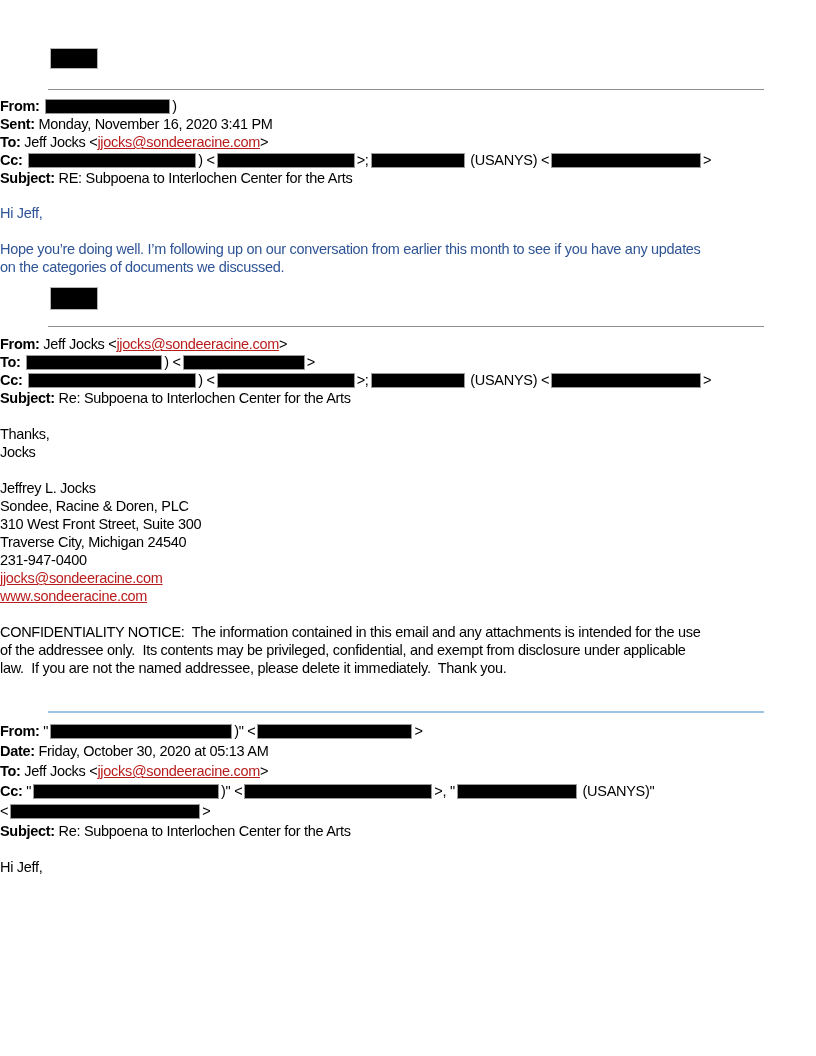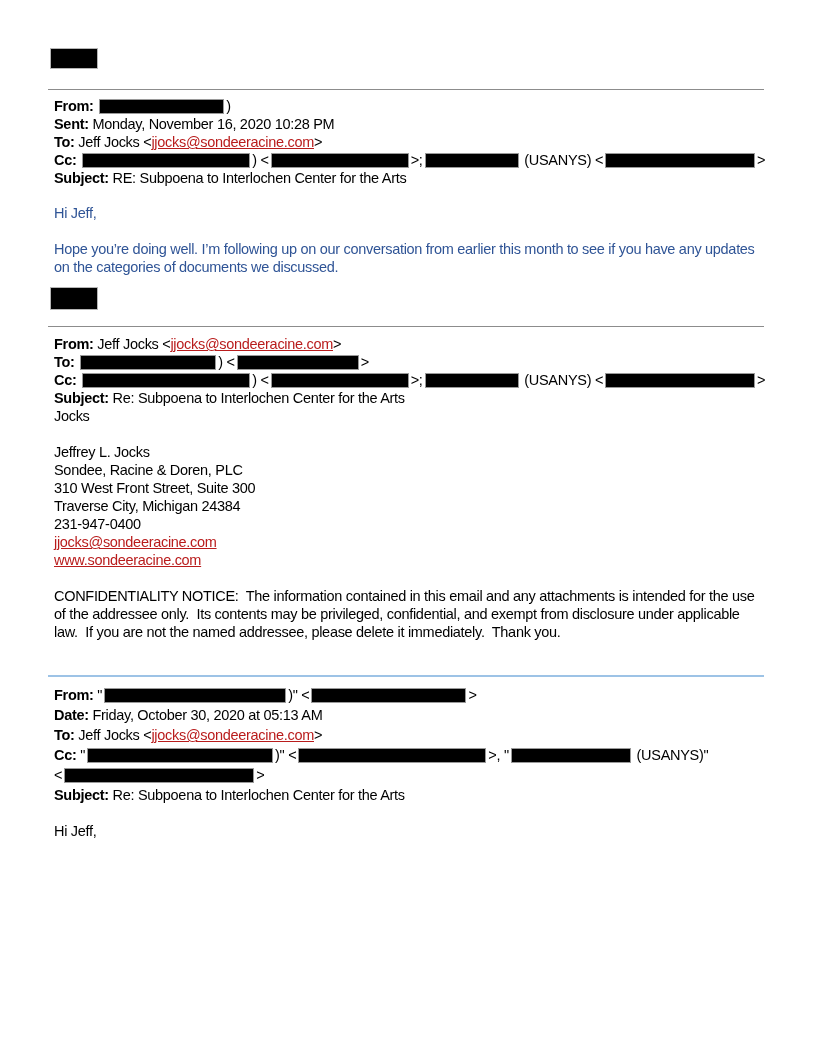--- a/index.html
+++ b/index.html
@@ -8,21 +8,21 @@
     width:816px;height:1056px;
     margin:0 auto;
     background:#ffffff;
     font-family:"Liberation Sans","DejaVu Sans",sans-serif;
     font-size:14.5px;
     letter-spacing:-0.3px;
     color:#000000;
     overflow:hidden;
   }
   .content{width:708px;}
-  .ml{margin-left:54px;}
+  .ml{}
   .hline{line-height:18px;white-space:nowrap;}
   .h3line{line-height:20px;white-space:nowrap;}
   .bline{line-height:18px;}
   .lbl{font-weight:bold;}
   .lnk{color:#b91c1c;text-decoration:underline;cursor:pointer;}
   .blue{color:#2F5496;}
   .pre{white-space:pre-wrap;}
   .rx{display:inline-block;background:#000;height:15px;vertical-align:-3px;margin:0 2px;border:1px solid #9a9a9a;box-sizing:border-box;}
   .rblock{background:#000;border:1px solid #b5b5b5;box-sizing:border-box;}
   #r1{width:48px;height:21px;margin:48px 0 0 50px;}
@@ -45,21 +45,21 @@
 
   <hr id="sep1" class="sep">
 
   <div class="content ml hdr">
     <div class="hline">
       <span class="lbl">From:</span>
       <span class="rx" style="width:125px"></span><span>)</span>
     </div>
     <div class="hline">
       <span class="lbl">Sent:</span>
-      <span>Monday, November 16, 2020 10:28 PM</span>
+      <span>Monday, November 16, 2020 3:41 PM</span>
     </div>
     <div class="hline">
       <span class="lbl">To:</span>
       <span>Jeff Jocks &lt;</span><a class="lnk">jjocks@sondeeracine.com</a><span>&gt;</span>
     </div>
     <div class="hline">
       <span class="lbl">Cc:</span>
       <span class="rx" style="width:168px"></span><span>) &lt;</span><span class="rx" style="width:138px"></span><span>&gt;;</span><span class="rx" style="width:94px"></span>
       <span>(USANYS) &lt;</span><span class="rx" style="width:150px"></span><span>&gt;</span>
     </div>
@@ -92,27 +92,28 @@
       <span class="rx" style="width:168px"></span><span>) &lt;</span><span class="rx" style="width:138px"></span><span>&gt;;</span><span class="rx" style="width:94px"></span>
       <span>(USANYS) &lt;</span><span class="rx" style="width:150px"></span><span>&gt;</span>
     </div>
     <div class="hline">
       <span class="lbl">Subject:</span>
       <span>Re: Subpoena to Interlochen Center for the Arts</span>
     </div>
   </div>
 
   <div class="content ml">
+    <div class="bline para">Thanks,</div>
     <div class="bline">Jocks</div>
 
     <div class="para">
       <div class="bline">Jeffrey L. Jocks</div>
       <div class="bline">Sondee, Racine &amp; Doren, PLC</div>
       <div class="bline">310 West Front Street, Suite 300</div>
-      <div class="bline">Traverse City, Michigan 24384</div>
+      <div class="bline">Traverse City, Michigan 24540</div>
       <div class="bline">231-947-0400</div>
       <div class="bline"><a class="lnk">jjocks@sondeeracine.com</a></div>
       <div class="bline"><a class="lnk">www.sondeeracine.com</a></div>
     </div>
 
     <div class="bline para pre">CONFIDENTIALITY NOTICE:  The information contained in this email and any attachments is intended for the use of the addressee only.  Its contents may be privileged, confidential, and exempt from disclosure under applicable law.  If you are not the named addressee, please delete it immediately.  Thank you.</div>
   </div>
 
   <hr id="sep3" class="sep">
 

